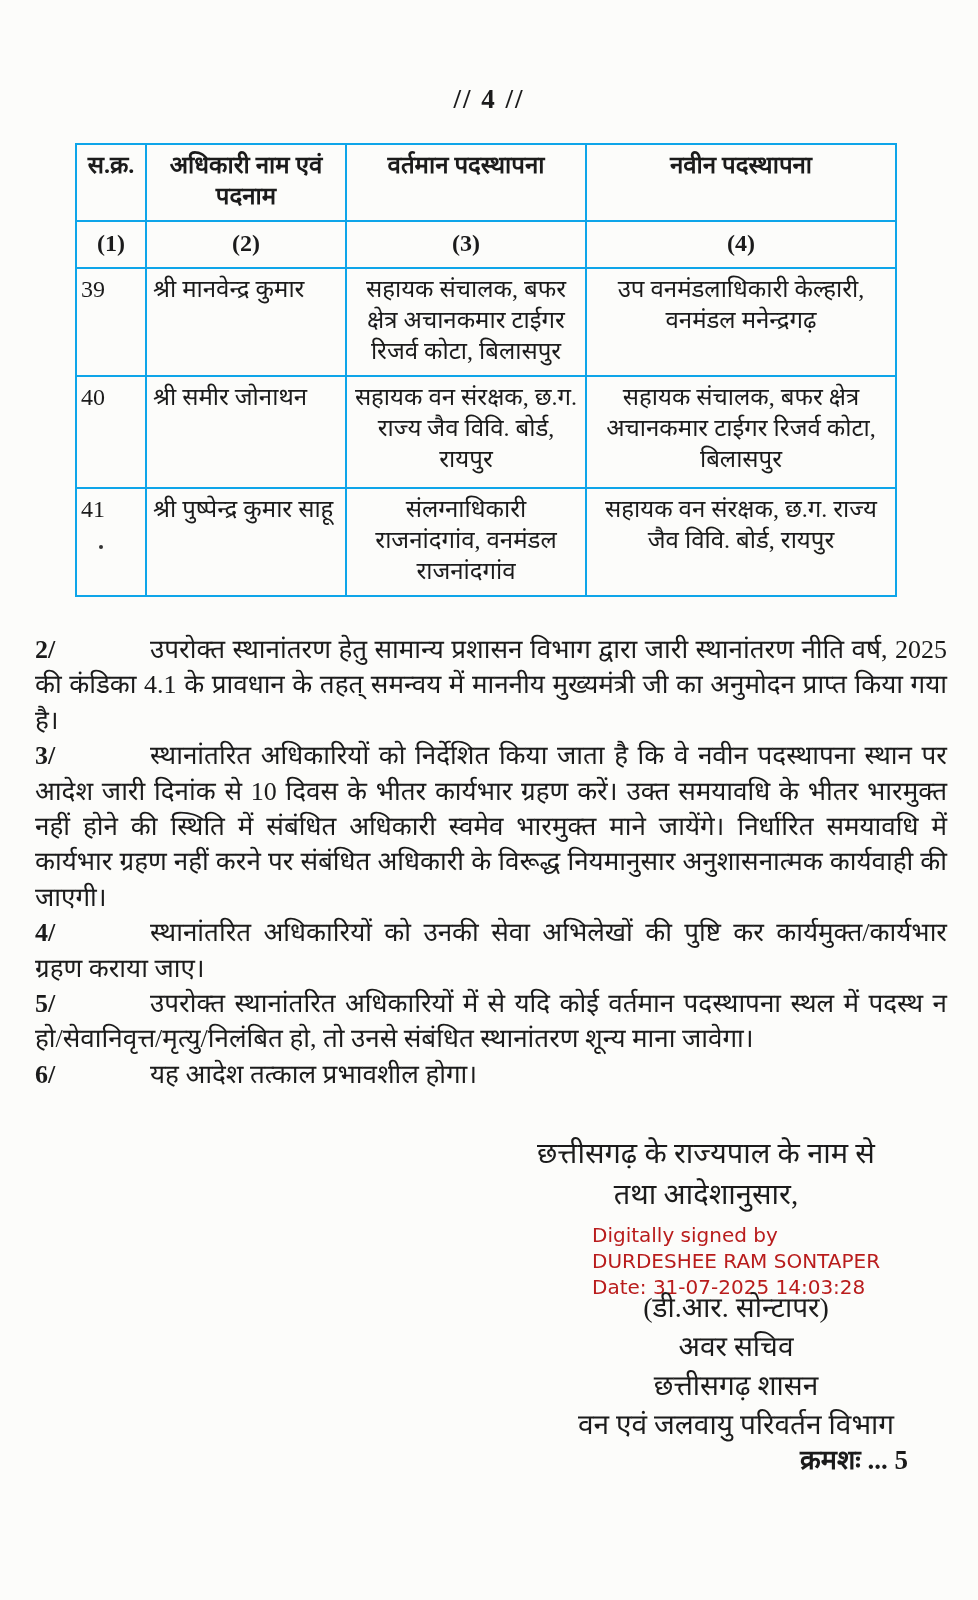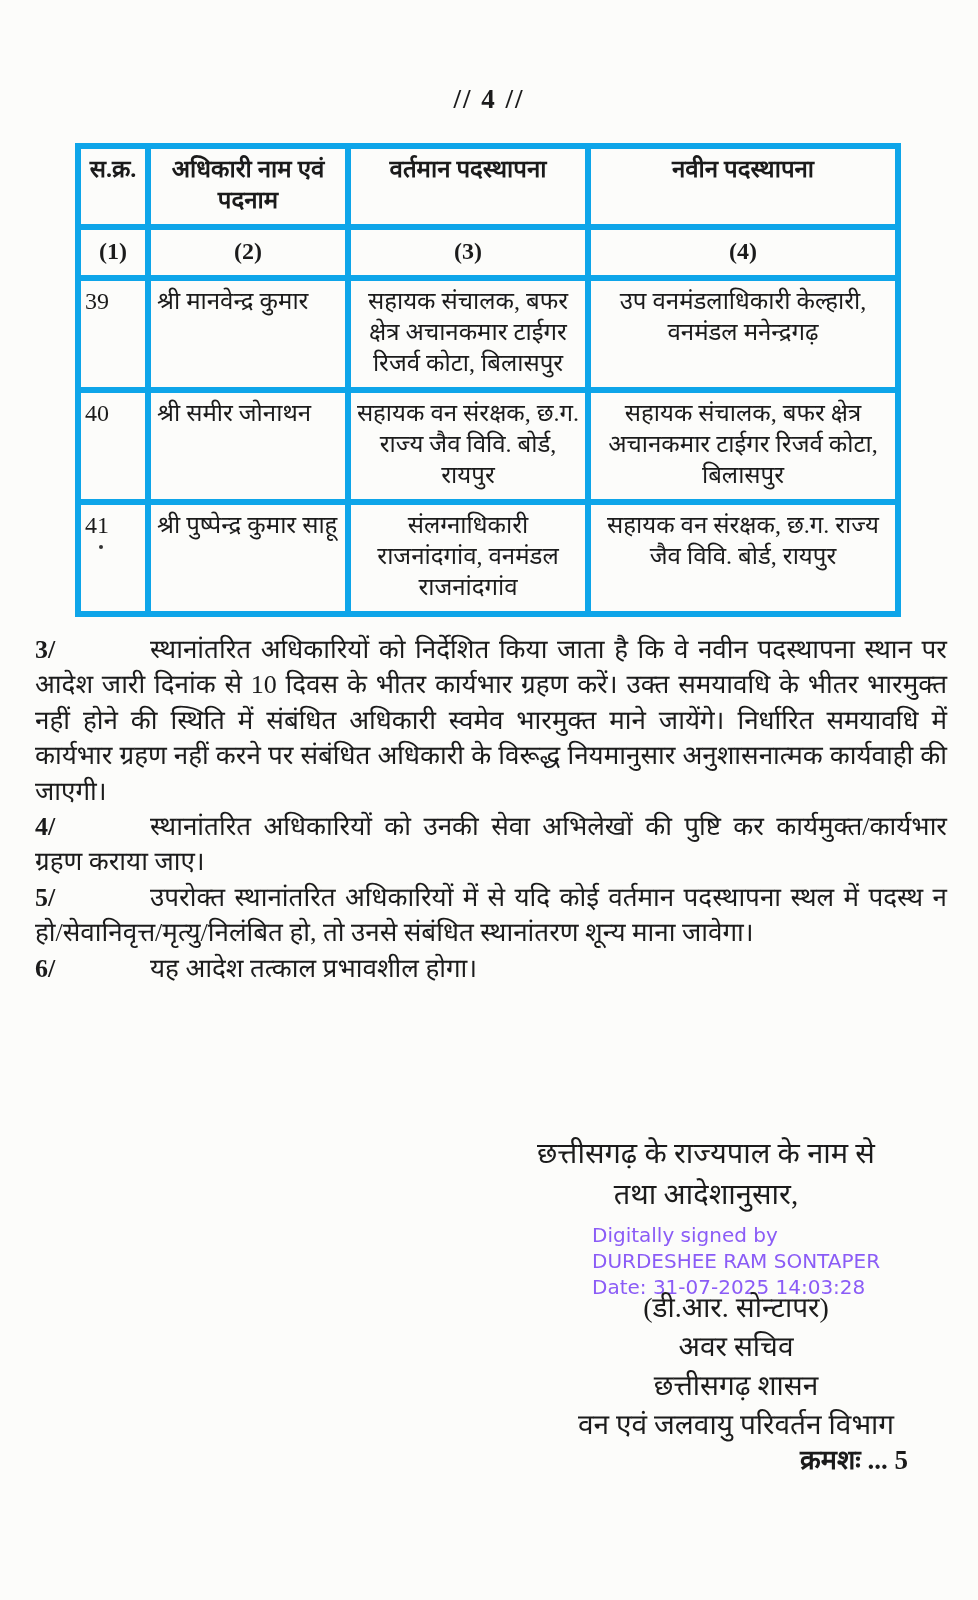--- a/index.html
+++ b/index.html
@@ -25,21 +25,21 @@
   }
   
   table.transfer-table {
     position: absolute;
     left: 75px; top: 143px;
     width: 820px;
     border-collapse: collapse;
     table-layout: fixed;
   }
   .transfer-table td, .transfer-table th {
-    border: 6px solid #0ea5e9;
+    border: 2px solid #0ea5e9;
     vertical-align: top;
     padding: 5px 4px 8px 4px;
     font-size: 24px;
     line-height: 31px;
   }
   .transfer-table th { font-weight: bold; text-align: center; }
   .th-row th { height: 72px; }
   .num-row td { height: 43px; text-align: center; font-weight: bold; font-family: "Liberation Serif", serif; padding-top: 6px; }
   .data-row .cell-sno { text-align: left; }
   .data-row .cell-name { text-align: left; padding-left: 6px; margin-top: 29px; }
@@ -72,21 +72,21 @@
     text-align: center;
     font-size: 29px;
     line-height: 41px;
   }
   .digital-sig {
     position: absolute;
     top: 1222px; left: 592px;
     font-family: "DejaVu Sans", "Liberation Sans", sans-serif;
     font-size: 20px;
     line-height: 26px;
-    color: #8b5cf6;
+    color: #b91c1c;
     text-align: left;
   }
   .sig-block {
     position: absolute;
     top: 1288px; left: 520px;
     width: 432px;
     text-align: center;
     font-size: 28px;
     line-height: 39px;
   }
@@ -148,20 +148,21 @@
       <td class="cell-name">श्री पुष्पेन्द्र कुमार साहू</td>
       <td class="cell-current">संलग्नाधिकारी राजनांदगांव, वनमंडल राजनांदगांव</td>
       <td class="cell-new">सहायक वन संरक्षक, छ.ग. राज्य जैव विवि. बोर्ड, रायपुर</td>
     </tr>
   </tbody>
     </table>
 
   <div class="stray-dot"></div>
 
   <div class="paragraphs">
+    <p class="para"><span class="pnum">2/</span><span>उपरोक्त स्थानांतरण हेतु सामान्य प्रशासन विभाग द्वारा जारी स्थानांतरण नीति वर्ष, 2025 की कंडिका 4.1 के प्रावधान के तहत् समन्वय में माननीय मुख्यमंत्री जी का अनुमोदन प्राप्त किया गया है।</span></p>
     <p class="para"><span class="pnum">3/</span><span>स्थानांतरित अधिकारियों को निर्देशित किया जाता है कि वे नवीन पदस्थापना स्थान पर आदेश जारी दिनांक से 10 दिवस के भीतर कार्यभार ग्रहण करें। उक्त समयावधि के भीतर भारमुक्त नहीं होने की स्थिति में संबंधित अधिकारी स्वमेव भारमुक्त माने जायेंगे। निर्धारित समयावधि में कार्यभार ग्रहण नहीं करने पर संबंधित अधिकारी के विरूद्ध नियमानुसार अनुशासनात्मक कार्यवाही की जाएगी।</span></p>
     <p class="para"><span class="pnum">4/</span><span>स्थानांतरित अधिकारियों को उनकी सेवा अभिलेखों की पुष्टि कर कार्यमुक्त/कार्यभार ग्रहण कराया जाए।</span></p>
     <p class="para"><span class="pnum">5/</span><span>उपरोक्त स्थानांतरित अधिकारियों में से यदि कोई वर्तमान पदस्थापना स्थल में पदस्थ न हो/सेवानिवृत्त/मृत्यु/निलंबित हो, तो उनसे संबंधित स्थानांतरण शून्य माना जावेगा।</span></p>
     <p class="para"><span class="pnum">6/</span><span>यह आदेश तत्काल प्रभावशील होगा।</span></p>
   </div>
 
   <div class="authority">
     <div>छत्तीसगढ़ के राज्यपाल के नाम से</div>
     <div>तथा आदेशानुसार,</div>
   </div>

